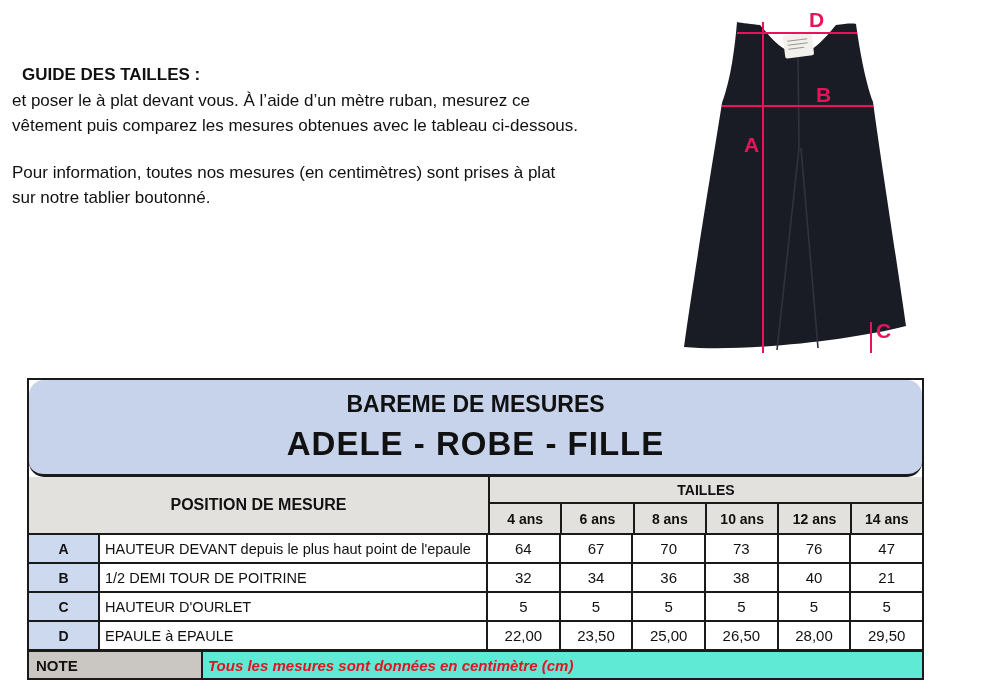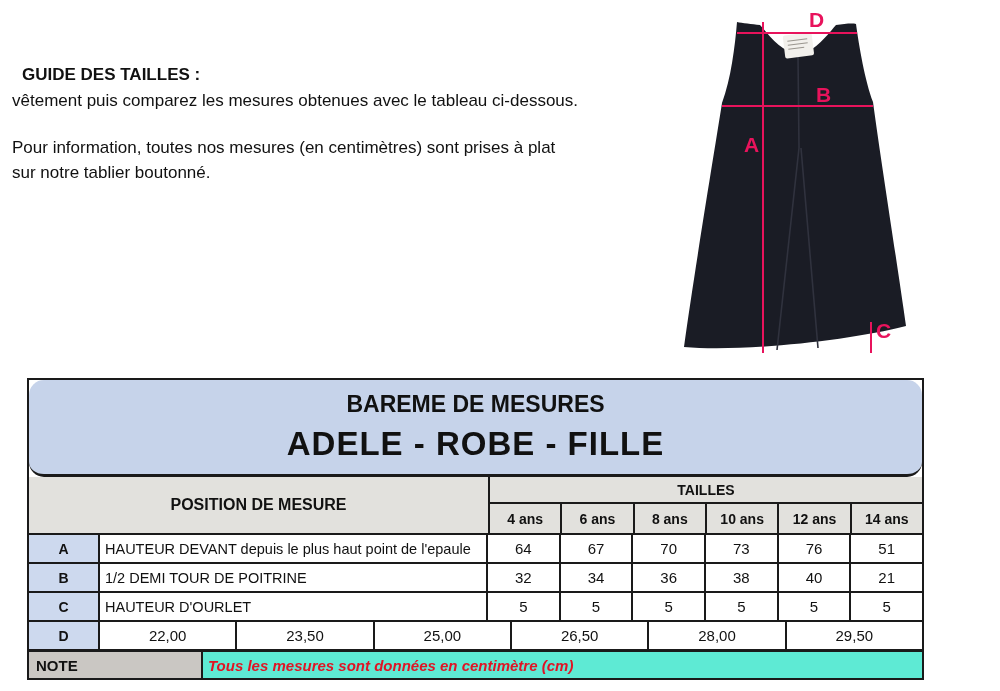--- a/index.html
+++ b/index.html
@@ -59,20 +59,21 @@
   svg text.mlabel { font-family:"Liberation Sans", sans-serif; font-weight:bold;
                     font-size:21px; fill:#e8135c; }
 </style>
 </head>
 <body>
 
 <div id="page">
 
   <div class="guide">
     <div class="g-title">GUIDE DES TAILLES :</div>
+    <div class="g-line">et poser le à plat devant vous. À l’aide d’un mètre ruban, mesurez ce</div>
     <div class="g-line">vêtement puis comparez les mesures obtenues avec le tableau ci-dessous.</div>
     <div class="g-gap"></div>
     <div class="g-line">Pour information, toutes nos mesures (en centimètres) sont prises à plat</div>
     <div class="g-line">sur notre tablier boutonné.</div>
   </div>
 
   <div class="diagram">
     <svg width="260" height="370" viewBox="0 0 260 370">
 
       <path d="M77,22
@@ -128,21 +129,21 @@
     </div>
 
     <div class="trow">
       <div class="letter">A</div>
       <div class="lbl">HAUTEUR DEVANT depuis le plus haut point de l'epaule</div>
       <div class="val">64</div>
       <div class="val">67</div>
       <div class="val">70</div>
       <div class="val">73</div>
       <div class="val">76</div>
-      <div class="val">51</div>
+      <div class="val">47</div>
     </div>
 
     <div class="trow">
       <div class="letter">B</div>
       <div class="lbl">1/2 DEMI TOUR DE POITRINE</div>
       <div class="val">32</div>
       <div class="val">34</div>
       <div class="val">36</div>
       <div class="val">38</div>
       <div class="val">40</div>
@@ -155,20 +156,21 @@
       <div class="val">5</div>
       <div class="val">5</div>
       <div class="val">5</div>
       <div class="val">5</div>
       <div class="val">5</div>
       <div class="val">5</div>
     </div>
 
     <div class="trow last">
       <div class="letter">D</div>
+      <div class="lbl">EPAULE à EPAULE</div>
       <div class="val">22,00</div>
       <div class="val">23,50</div>
       <div class="val">25,00</div>
       <div class="val">26,50</div>
       <div class="val">28,00</div>
       <div class="val">29,50</div>
     </div>
 
     <div class="t-note">
       <div class="nlab">NOTE</div>

